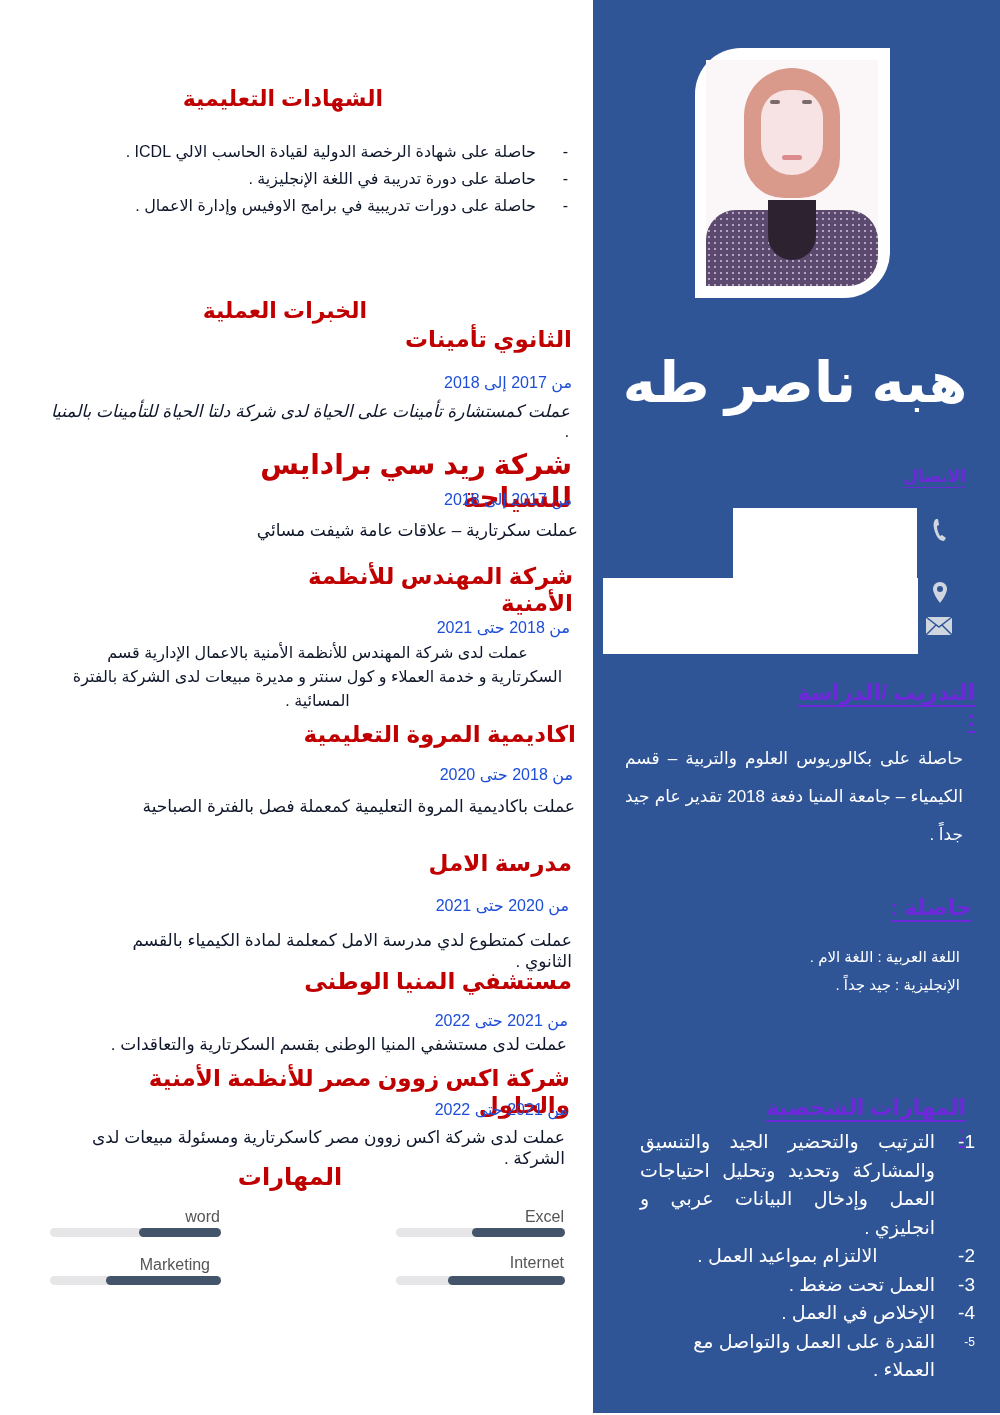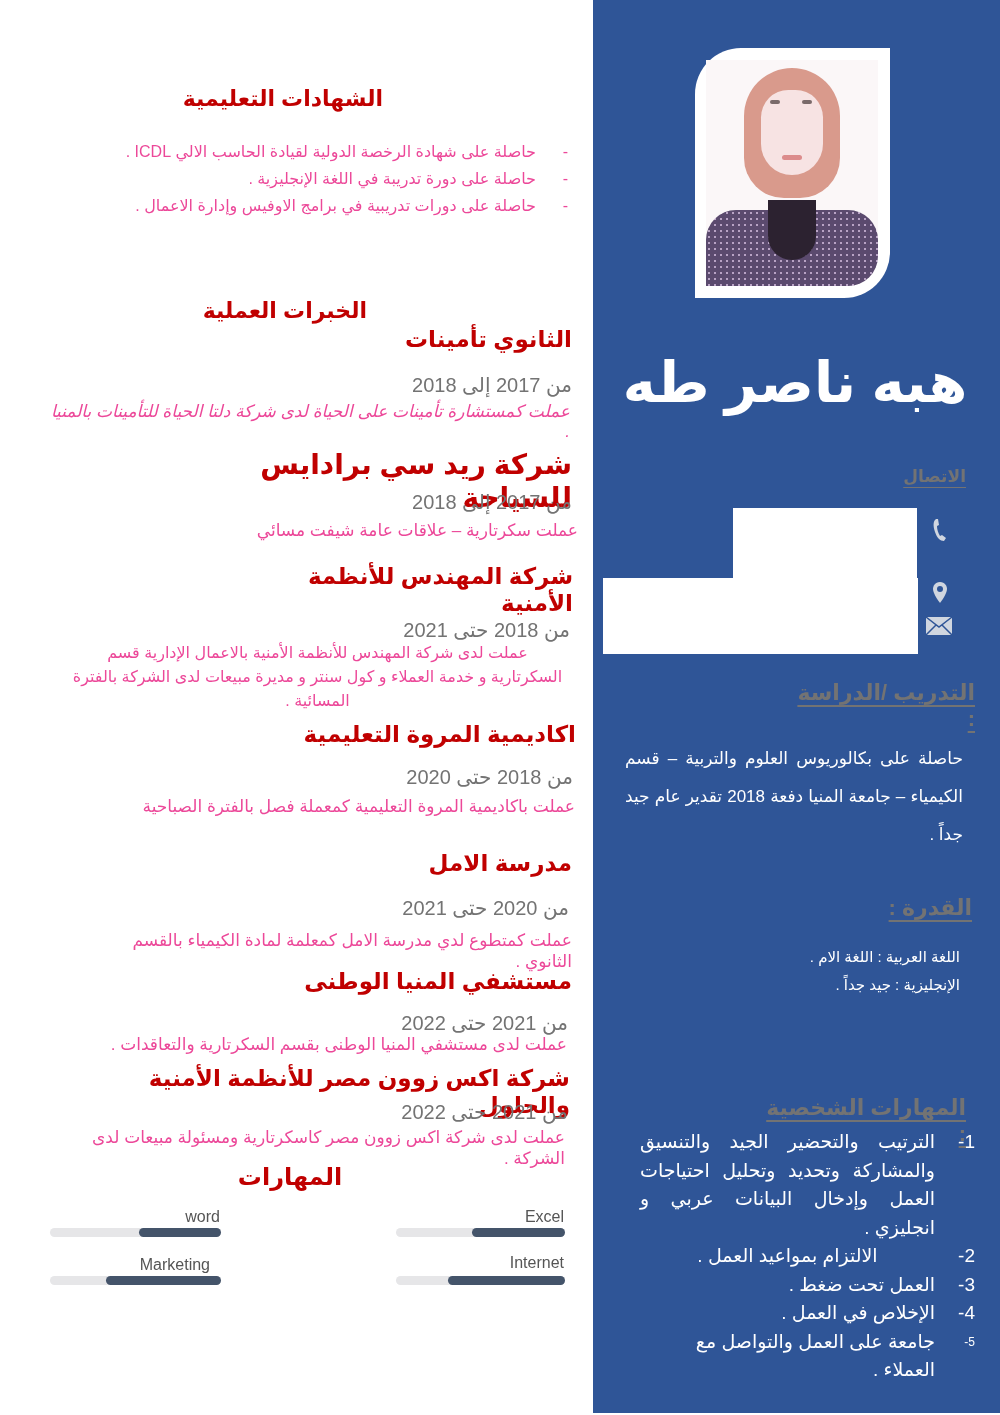--- a/index.html
+++ b/index.html
@@ -13,26 +13,26 @@
   .photo { position:absolute; left:706px; top:60px; width:172px; height:226px; border-radius:0 0 30px 0; overflow:hidden;
            background:linear-gradient(#fbf7f8,#fbf7f8); }
   .photo .scarf { position:absolute; left:38px; top:8px; width:96px; height:130px; background:#d99a8c; border-radius:48px 48px 40px 40px; }
   .photo .face { position:absolute; left:55px; top:30px; width:62px; height:85px; background:#f7e3e3; border-radius:30px 30px 34px 34px; }
   .photo .eye { position:absolute; top:40px; width:10px; height:4px; background:#7a6a6a; border-radius:2px; }
   .photo .lips { position:absolute; left:76px; top:95px; width:20px; height:5px; background:#dc8c8c; border-radius:3px; }
   .photo .body { position:absolute; left:0; top:150px; width:172px; height:80px; background:#5b4a6e; border-radius:30px 30px 0 0;
                  background-image:radial-gradient(#b9a3c5 1px, transparent 1.5px); background-size:6px 6px; }
   .photo .neck { position:absolute; left:62px; top:140px; width:48px; height:60px; background:#2c2230; border-radius:0 0 24px 24px; }
   .name { position:absolute; left:610px; top:350px; width:370px; text-align:center; color:#fff; font-size:56px; font-weight:bold; direction:rtl; letter-spacing:1px; }
-  .sb-heading { color:#737373; font-weight:bold; text-decoration:underline; text-underline-offset:5px; }
+  .sb-heading { color:#6d28d9; font-weight:bold; text-decoration:underline; text-underline-offset:5px; }
   .white-box { position:absolute; background:#fff; }
   .sb-text { color:#fff; }
   .red-h { color:#c00000; font-weight:bold; }
-  .date { color:#737373; font-size:20px; }
-  .body-t { color:#ec4899; font-size:16px; }
+  .date { color:#1d4ed8; font-size:16px; }
+  .body-t { color:#0f172a; font-size:16px; }
   .bar-label { color:#555; font-size:16px; text-align:right; }
   .track { position:absolute; height:9px; background:#e6e6e8; border-radius:5px; }
   .fill { position:absolute; right:0; top:0; height:9px; background:#44546a; border-radius:5px; }
   ul.dash { list-style:none; margin:0; padding:0; }
   ul.dash li { position:relative; padding-right:32px; }
   ul.dash li:before { content:"-"; position:absolute; right:0; }
 </style>
 </head>
 <body>
 
@@ -122,21 +122,21 @@
   <circle cx="9" cy="8" r="3" fill="#2f5597"></circle>
 </svg>
 <svg class="abs" style="left:925px; top:616px;" width="28" height="20" viewBox="0 0 28 20">
   <rect x="1" y="1" width="26" height="18" fill="#d0d6e0"></rect>
   <path d="M1 1 L14 11 L27 1 M1 19 L11 9 M27 19 L17 9" stroke="#2f5597" stroke-width="1.5" fill="none"></path>
 </svg>
 
 <div class="abs rtl sb-heading" style="left:790px; top:680px; width:185px; font-size:22px;">التدريب /الدراسة :</div>
 <div class="abs rtl sb-text" style="left:625px; top:740px; width:338px; font-size:17px; line-height:38px; text-align:justify; text-align-last:right;">حاصلة على بكالوريوس العلوم والتربية – قسم الكيمياء – جامعة المنيا دفعة 2018 تقدير عام جيد جداً .</div>
 
-<div class="abs rtl sb-heading" style="left:880px; top:895px; width:92px; font-size:22px;">القدرة :</div>
+<div class="abs rtl sb-heading" style="left:880px; top:895px; width:92px; font-size:22px;">حاصلة :</div>
 <div class="abs rtl sb-text" style="left:760px; top:948px; width:200px; font-size:15px;">اللغة العربية : اللغة الام .</div>
 <div class="abs rtl sb-text" style="left:760px; top:976px; width:200px; font-size:15px;">الإنجليزية : جيد جداً .</div>
 
 <div class="abs rtl sb-heading" style="left:760px; top:1095px; width:206px; font-size:22px;">المهارات الشخصية :</div>
 
 <div class="abs rtl sb-text" style="left:640px; top:1128px; width:335px; font-size:19px; line-height:28.5px;">
   <div style="display:flex;">
     <span style="width:34px; flex:none; direction:ltr; text-align:right; padding-left:6px;">-1</span>
     <span style="flex:1; text-align:justify; text-align-last:right;">الترتيب والتحضير الجيد والتنسيق والمشاركة وتحديد وتحليل احتياجات العمل وإدخال البيانات عربي و انجليزي .</span>
   </div>
@@ -147,15 +147,15 @@
   <div style="display:flex;">
     <span style="width:34px; flex:none; direction:ltr; text-align:right; padding-left:6px;">-3</span>
     <span style="flex:1;">العمل تحت ضغط .</span>
   </div>
   <div style="display:flex;">
     <span style="width:34px; flex:none; direction:ltr; text-align:right; padding-left:6px;">-4</span>
     <span style="flex:1;">الإخلاص في العمل .</span>
   </div>
   <div style="display:flex;">
     <span style="width:34px; flex:none; direction:ltr; text-align:right; padding-left:6px; font-size:12px;">-5</span>
-    <span style="flex:1;">جامعة على العمل والتواصل مع العملاء .</span>
+    <span style="flex:1;">القدرة على العمل والتواصل مع العملاء .</span>
   </div>
 </div>
 
 </body></html>

